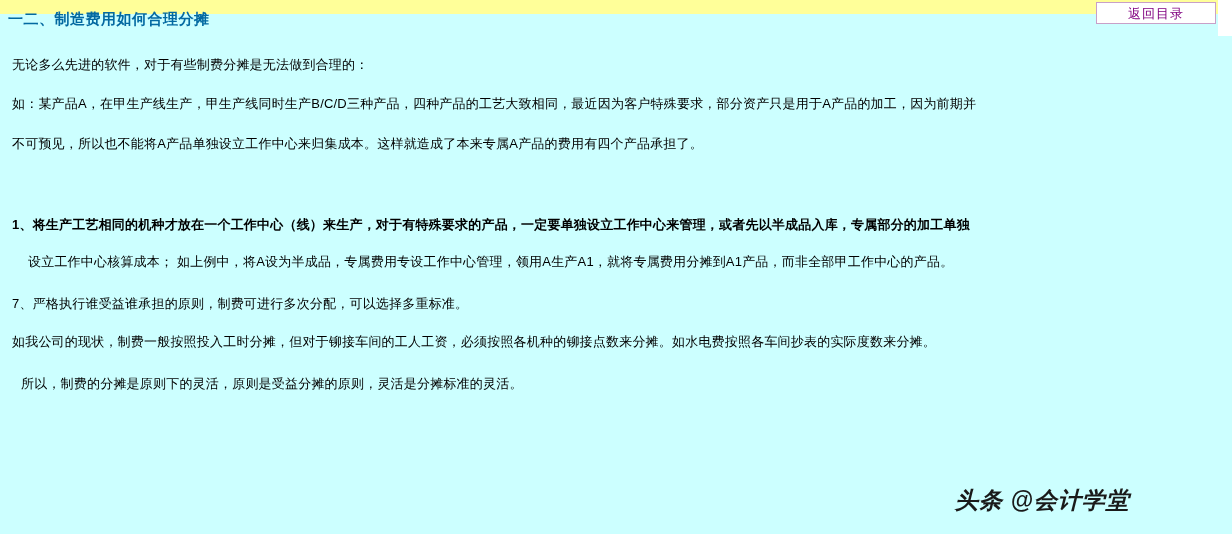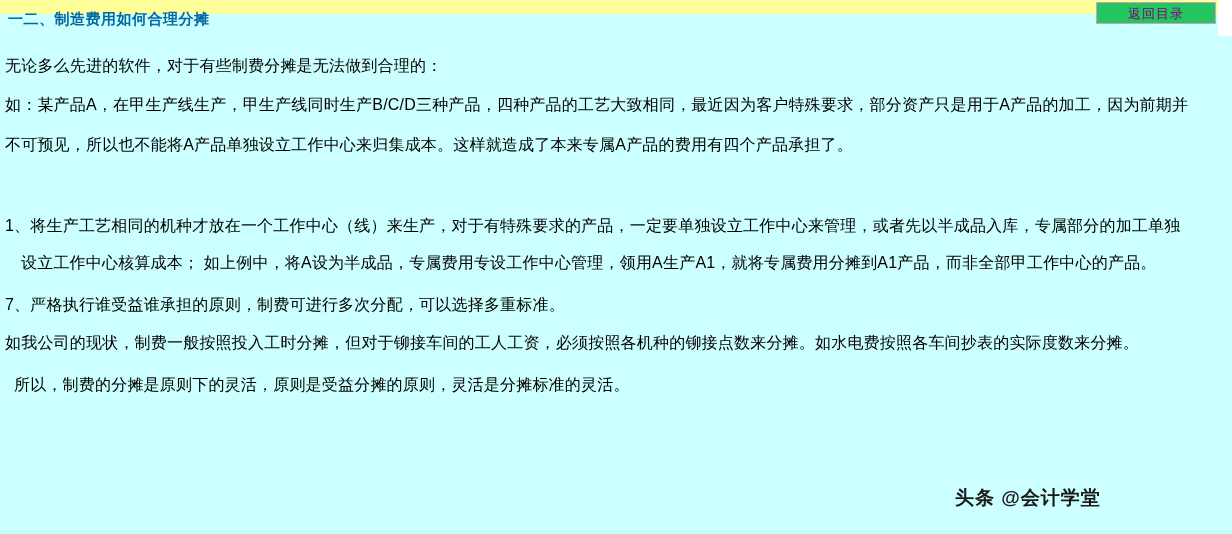--- a/index.html
+++ b/index.html
@@ -39,65 +39,66 @@
     background: #ffffff;
   }
   .return-button {
     position: absolute;
     top: 2px;
     right: 16px;
     width: 120px;
     height: 22px;
     line-height: 22px;
     text-align: center;
-    background: #22c55e;
+    background: #ffffff;
     border: 1px solid #c8a0c8;
     color: #800080;
     font-size: 13px;
     letter-spacing: 1px;
     box-sizing: border-box;
     cursor: pointer;
   }
   .heading {
     position: absolute;
     top: 10px;
     left: 8px;
     font-size: 15px;
     font-weight: bold;
     color: #0369a1;
     letter-spacing: 0.5px;
     white-space: nowrap;
   }
   .para {
     position: absolute;
-    left: 5px;
-    font-size: 16px;
+    left: 12px;
+    font-size: 13px;
     color: #000000;
     white-space: nowrap;
     letter-spacing: 0.2px;
   }
   .p1 { top: 56px; }
   .p2 { top: 95px; }
   .p3 { top: 135px; }
   .p4 { top: 177px; }
-  .p5 { top: 216px; }
+  .p5 { top: 216px; font-weight: bold; }
   .p6 { top: 253px; margin-left: 16px; }
   .p7 { top: 295px; }
   .p8 { top: 333px; }
   .p9 { top: 375px; margin-left: 9px; }
 
   .watermark {
     position: absolute;
     left: 955px;
     top: 485px;
-    font-size: 19px;
+    font-size: 23px;
     color: #1a1a1a;
     font-weight: bold;
     letter-spacing: 1px;
     white-space: nowrap;
+    font-style: italic;
   }
 </style>
 </head>
 <body>
 
 <div id="page">
 
   <div class="top-strip"></div>
   <div class="top-strip-right"></div>
 

